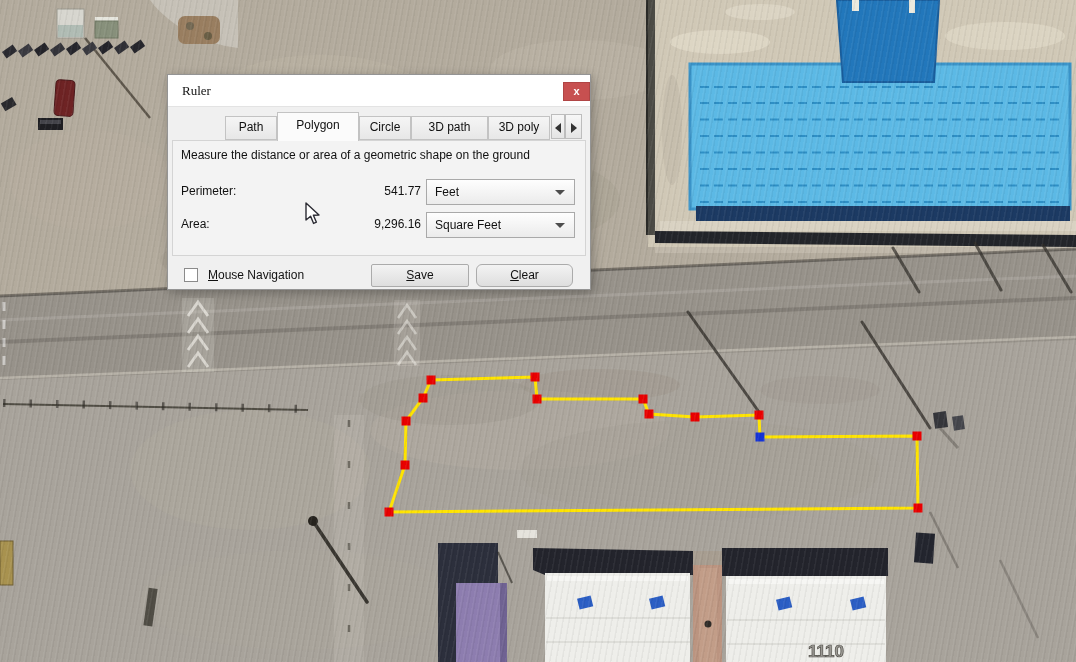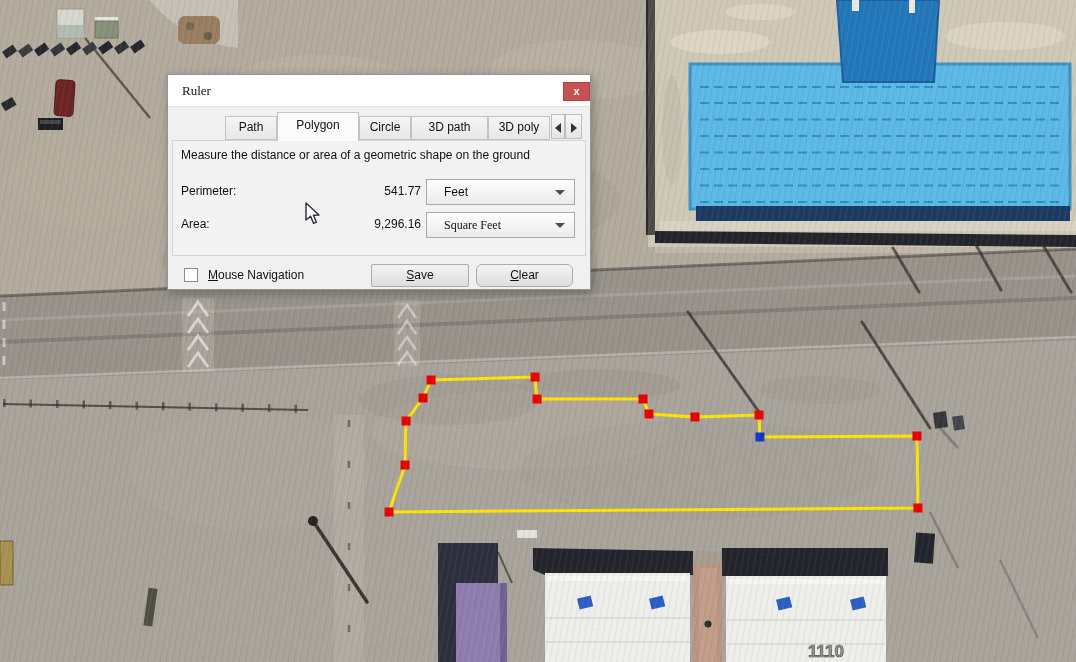--- a/index.html
+++ b/index.html
@@ -22,21 +22,21 @@
   .scrollbtn{position:absolute;top:39px;height:25px;box-sizing:border-box;border:1px solid #bdbdbd;
              background:linear-gradient(#f7f7f7,#e4e4e4);z-index:4;}
   .tri{position:absolute;width:0;height:0;top:8px;}
   .tri-left{left:3px;border-top:5px solid transparent;border-bottom:5px solid transparent;border-right:6px solid #333;}
   .tri-right{left:5px;border-top:5px solid transparent;border-bottom:5px solid transparent;border-left:6px solid #333;}
   .pane{position:absolute;left:4px;top:65px;width:414px;height:116px;border:1px solid #d4d4d4;background:#f3f3f3;box-sizing:border-box;z-index:1;}
   .desc{position:absolute;left:8px;top:7px;font-size:12px;color:#111;}
   .flabel{position:absolute;left:8px;font-size:12px;color:#111;}
   .fvalue{position:absolute;left:128px;width:120px;text-align:right;font-size:12px;color:#111;}
   .combo{position:absolute;left:253px;width:149px;height:26px;box-sizing:border-box;border:1px solid #a9a9a9;
-         background:linear-gradient(#fefefe,#ebebeb);font-size:12px;color:#111;line-height:24px;padding-left:17px;cursor:default;}
+         background:linear-gradient(#fefefe,#ebebeb);font-size:12px;color:#111;line-height:24px;padding-left:8px;cursor:default;}
   .combo-arrow{position:absolute;right:9px;top:10px;width:0;height:0;
                border-left:5px solid transparent;border-right:5px solid transparent;border-top:5px solid #4d4d4d;}
   .checkbox{position:absolute;left:16px;top:193px;width:14px;height:14px;background:#fff;border:1px solid #8b8b8b;box-sizing:border-box;}
   .cblabel{position:absolute;left:40px;top:193px;font-size:12px;color:#111;}
   .dlgbtn{position:absolute;top:189px;width:98px;height:23px;box-sizing:border-box;border:1px solid #ababab;border-radius:2px;
           background:linear-gradient(#f3f3f3,#dedede);font-family:"Liberation Sans",sans-serif;font-size:12px;color:#111;text-align:center;line-height:21px;cursor:default;}
   .u{text-decoration:underline;}
   #cursor{position:absolute;left:305px;top:202px;z-index:9;}
 </style>
 </head>
@@ -238,21 +238,21 @@
     <div class="pane">
       <div class="desc">Measure the distance or area of a geometric shape on the ground</div>
       <span class="flabel" style="top:43px;">Perimeter:</span>
       <span class="fvalue" style="top:43px;">541.77</span>
       <div class="combo" style="top:38px;">
         <span>Feet</span>
         <span class="combo-arrow"></span>
       </div>
       <span class="flabel" style="top:76px;">Area:</span>
       <span class="fvalue" style="top:76px;">9,296.16</span>
-      <div class="combo" style="top:71px;font-family:Liberation Serif, serif;">
+      <div class="combo" style="top:71px;">
         <span>Square Feet</span>
         <span class="combo-arrow"></span>
       </div>
     </div>
 
     <div class="checkbox"></div>
     <span class="cblabel"><span class="u">M</span><span>ouse Navigation</span></span>
     <div class="dlgbtn" style="left:203px;"><span class="u">S</span><span>ave</span></div>
     <div class="dlgbtn" style="left:308px;width:97px;border-radius:6px;"><span class="u">C</span><span>lear</span></div>
   </div>

